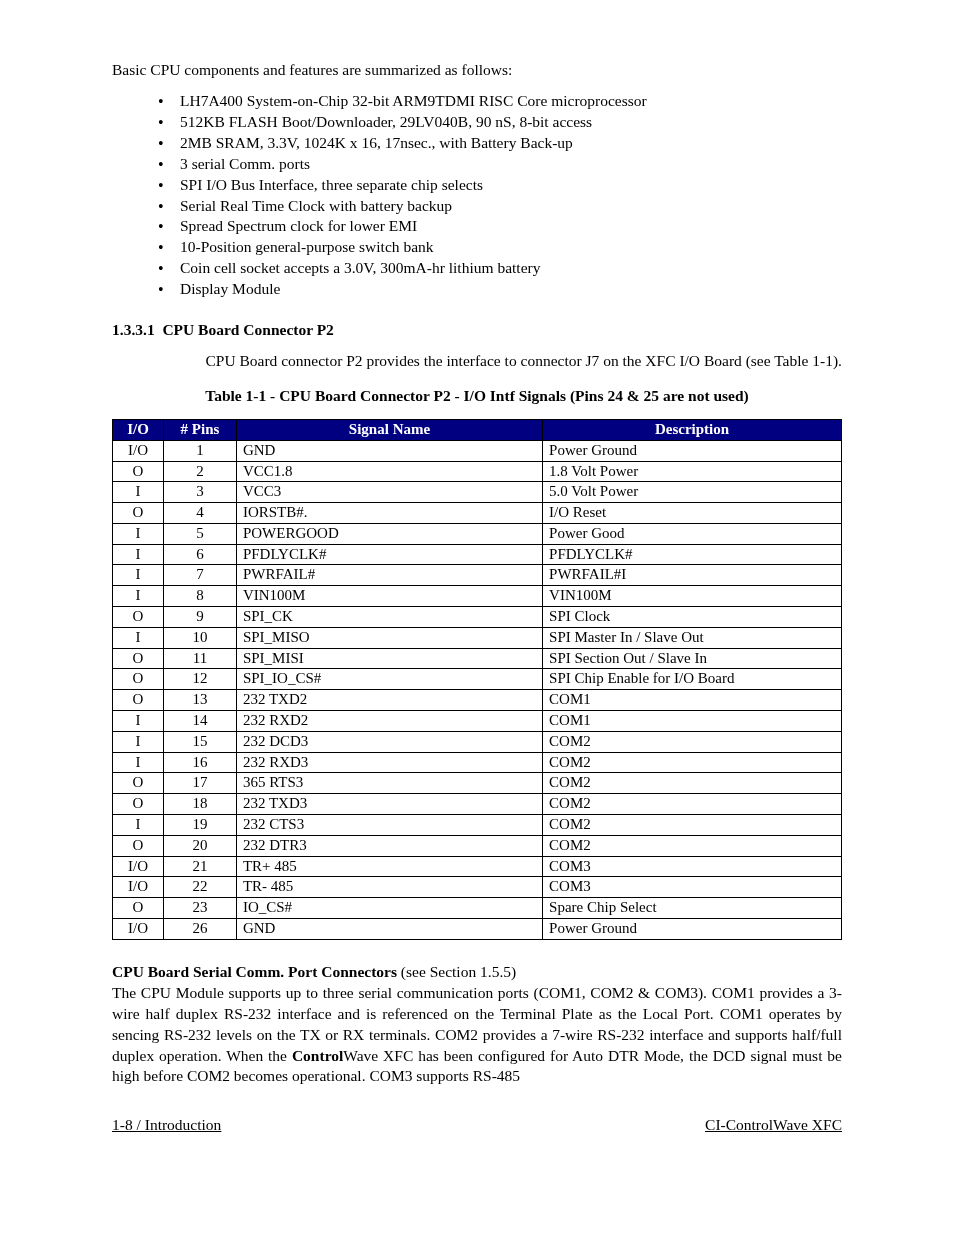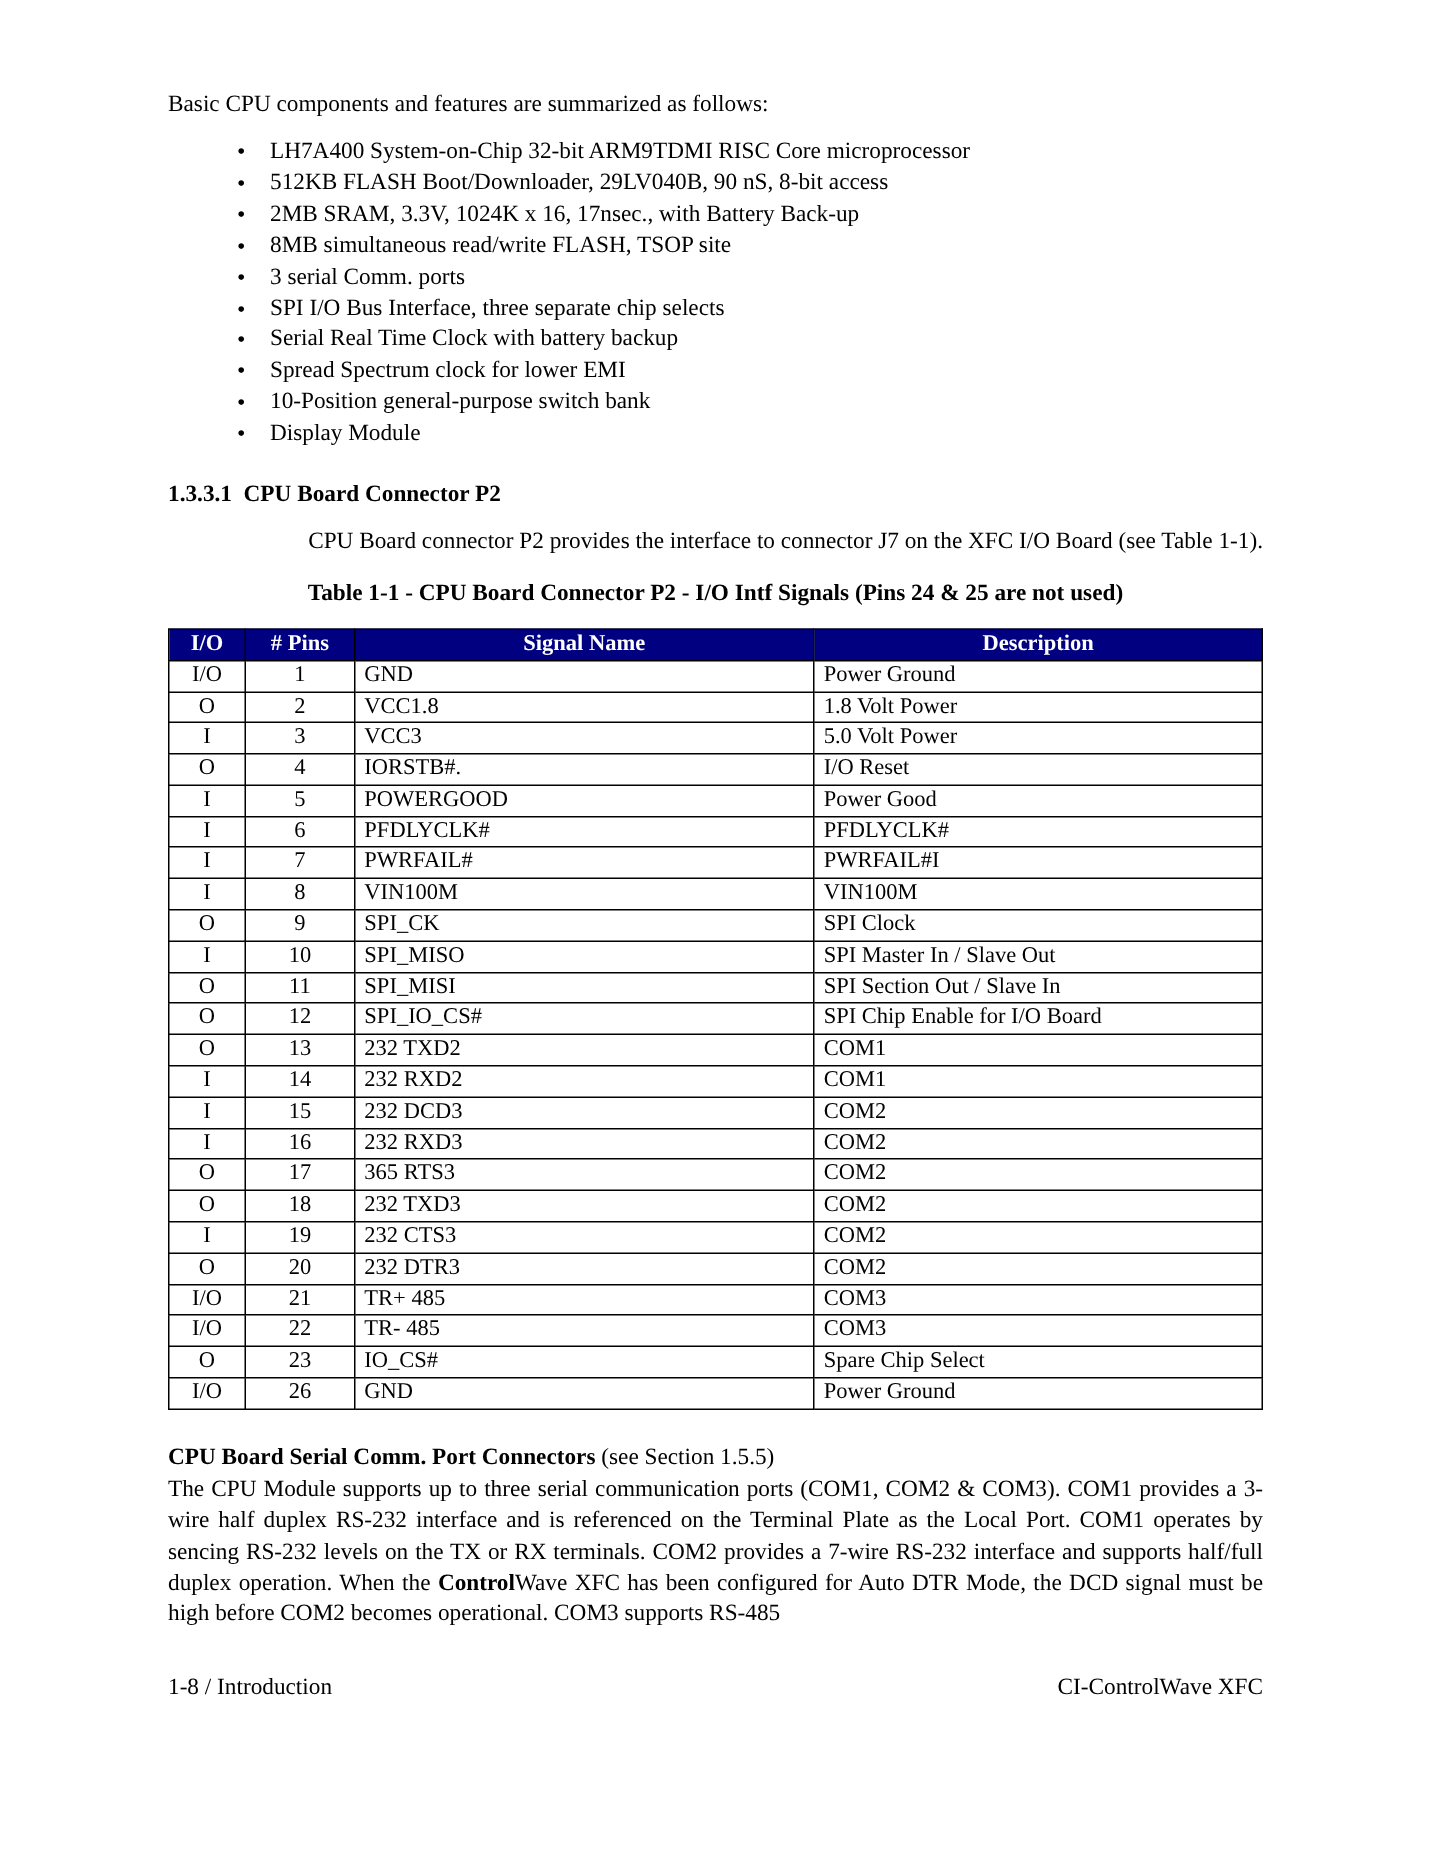--- a/index.html
+++ b/index.html
@@ -67,37 +67,38 @@
   .col-pins { width: 10%; }
   .col-sig  { width: 42%; }
   .col-desc { width: 41%; }
   .serial-heading { font-weight: bold; }
   .serial-para { text-align: justify; }
   .footer {
     display: flex;
     justify-content: space-between;
     margin-top: 28px;
     font-size: 15.5px;
+    text-decoration: underline;
   }
 </style>
 </head>
 <body>
 
 <div class="intro">Basic CPU components and features are summarized as follows:</div>
 
 <ul class="features">
     <li>LH7A400 System-on-Chip 32-bit ARM9TDMI RISC Core microprocessor</li>
     <li>512KB FLASH Boot/Downloader, 29LV040B, 90 nS, 8-bit access</li>
     <li>2MB SRAM, 3.3V, 1024K x 16, 17nsec., with Battery Back-up</li>
-    <li>8MB simultaneous read/write FLASH, TSOP site</li>
     <li>3 serial Comm. ports</li>
     <li>SPI I/O Bus Interface, three separate chip selects</li>
     <li>Serial Real Time Clock with battery backup</li>
     <li>Spread Spectrum clock for lower EMI</li>
     <li>10-Position general-purpose switch bank</li>
+    <li>Coin cell socket accepts a 3.0V, 300mA-hr lithium battery</li>
     <li>Display Module</li>
   </ul>
 
 <div class="sec-heading">
   <span>1.3.3.1</span>&nbsp;
   <span>CPU Board Connector P2</span>
 </div>
 
 <div class="para">CPU Board connector P2 provides the interface to connector J7 on the XFC I/O Board (see Table 1-1).</div>
 

